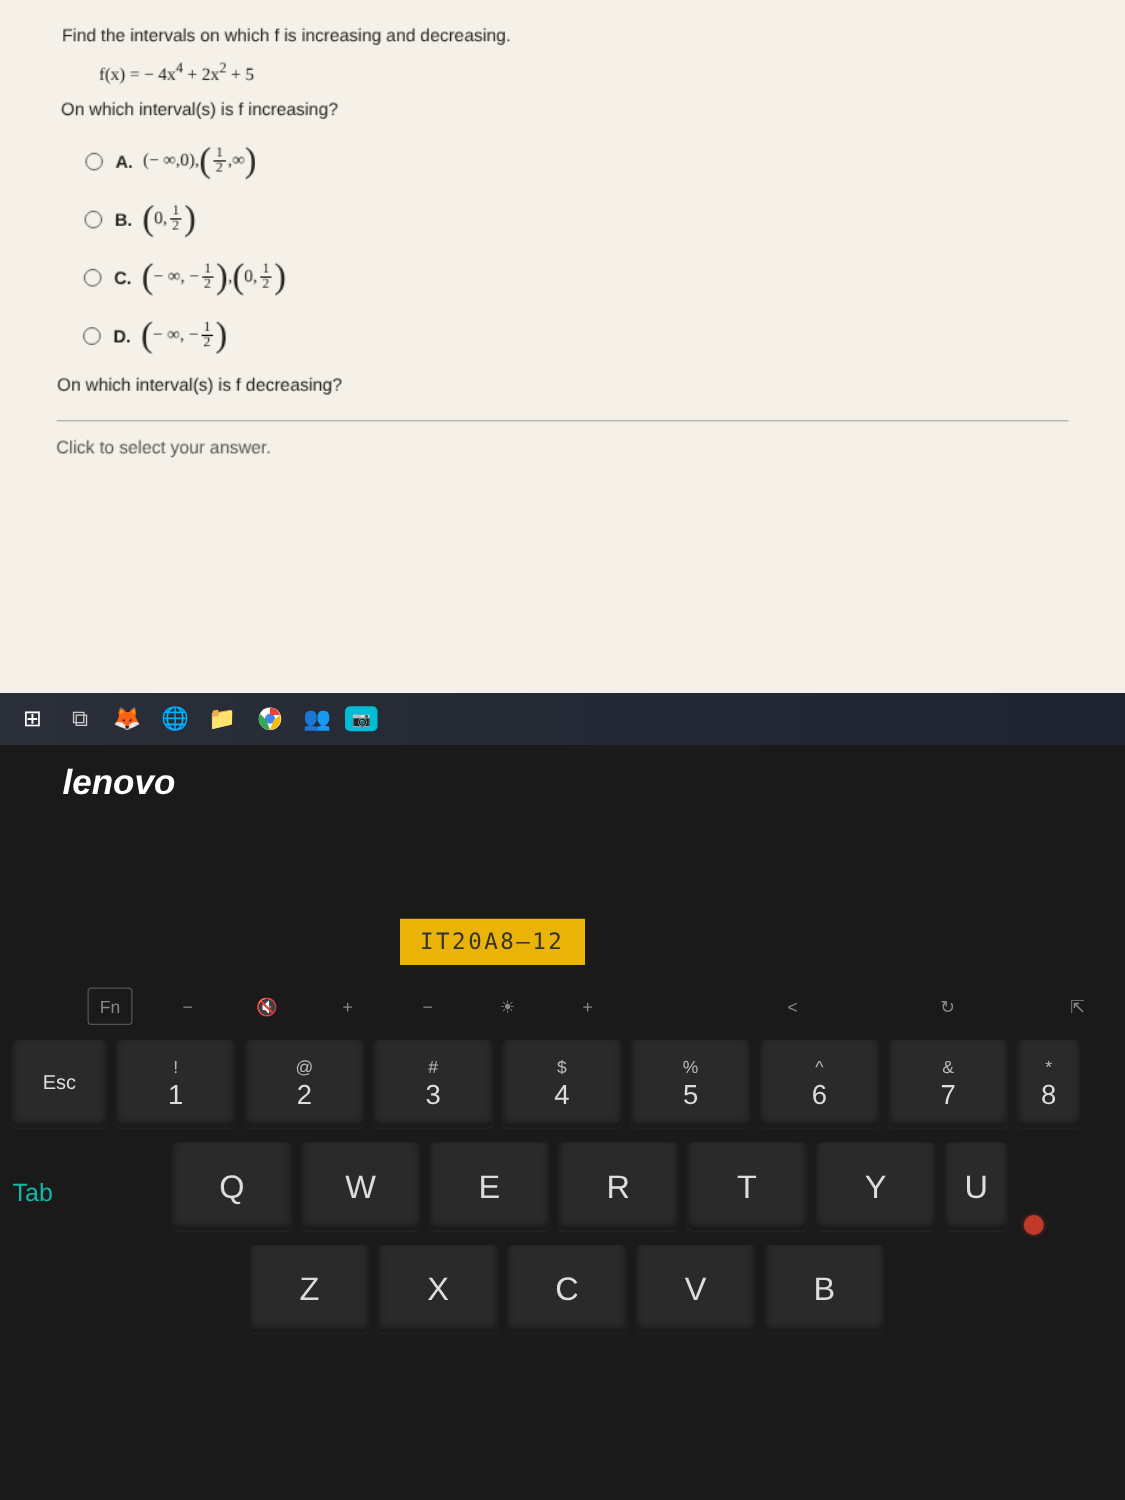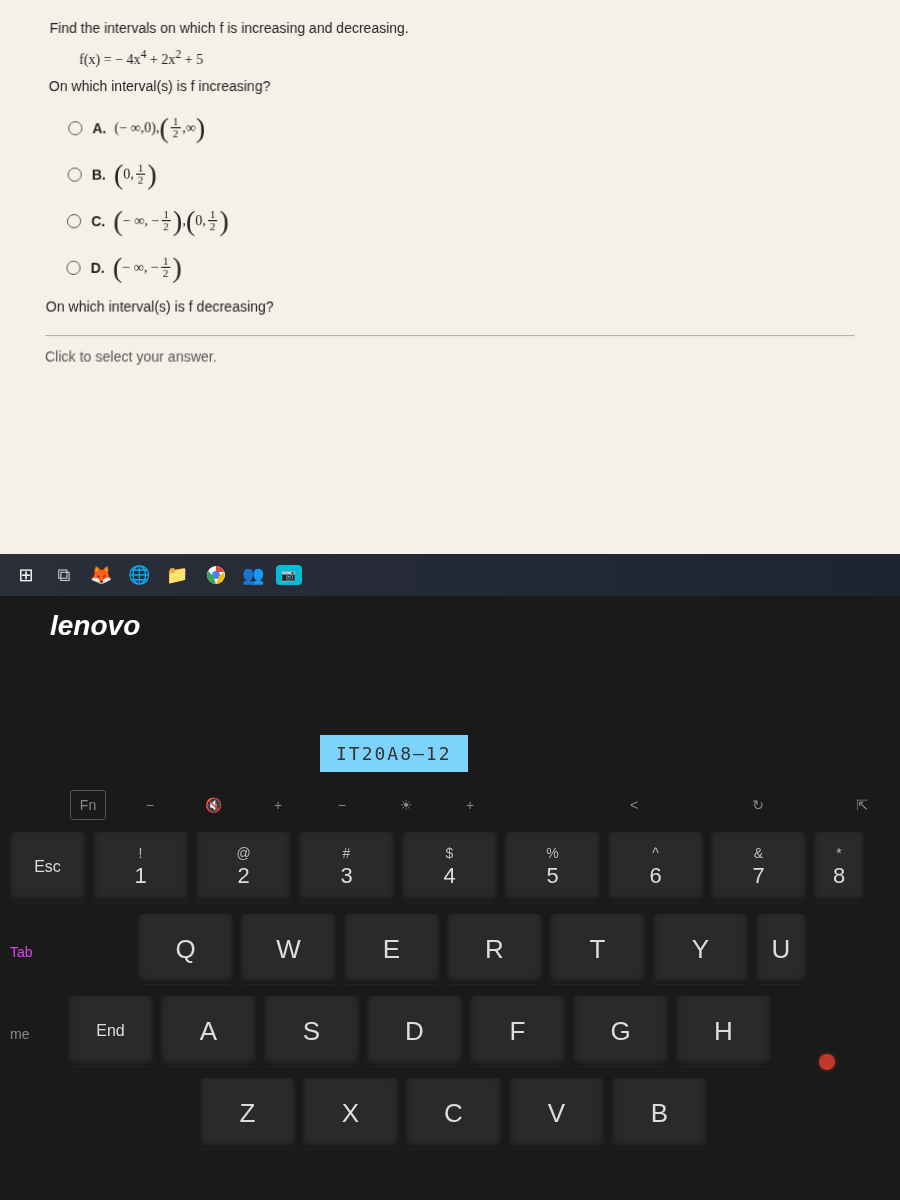--- a/index.html
+++ b/index.html
@@ -54,21 +54,21 @@
       align-items: center; justify-content: center; font-size: 18px;
     }
     .win-icon { color: #fff; }
     .lenovo-brand {
       position: absolute; top: 610px; left: 50px;
       color: #ffffff; font-size: 28px; font-style: italic;
       font-weight: bold; font-family: Arial, sans-serif;
     }
     .model-sticker {
       position: absolute; top: 735px; left: 320px;
-      background: #7dd3fc; color: #333; padding: 8px 16px;
+      background: #eab308; color: #333; padding: 8px 16px;
       font-size: 18px; letter-spacing: 2px; font-family: monospace;
     }
     
     .keyboard {
       position: absolute; top: 790px; left: 0; width: 100%;
       padding: 0 10px;
     }
     .key-row { display: flex; gap: 8px; margin-bottom: 12px; }
     .fn-row { gap: 24px; padding-left: 60px; }
     .fn-key {
@@ -87,21 +87,21 @@
     .key .main-sym { font-size: 22px; }
     .key-label { font-size: 16px; }
     .row-offset-1 { padding-left: 0; }
     .row-offset-3 { padding-left: 140px; }
     .trackpoint {
       width: 16px; height: 16px; background: #c0392b;
       border-radius: 50%; position: absolute; bottom: 90px; right: 65px;
       box-shadow: 0 0 4px rgba(192,57,43,0.6);
     }
     .esc-key { width: 75px; font-size: 16px; }
-    .tab-key { width: 50px; font-size: 14px; color: #d946ef; background: transparent; box-shadow: none; padding-top: 30px;}
+    .tab-key { width: 50px; font-size: 20px; color: #14b8a6; background: transparent; box-shadow: none; padding-top: 30px;}
     .end-key { width: 85px; font-size: 16px; }
     .me-key { width: 30px; font-size: 14px; color: #888; background: transparent; box-shadow: none; padding-top: 30px;}
   </style>
 </head>
 <body>
 
 <div class="screen">
   <div class="content">
     <div class="question-title">Find the intervals on which f is increasing and decreasing.</div>
     <div class="formula">
@@ -257,32 +257,20 @@
     <div class="tab-key">Tab</div>
     <div class="key key-letter" style="margin-left:70px;">Q</div>
     <div class="key key-letter">W</div>
     <div class="key key-letter">E</div>
     <div class="key key-letter">R</div>
     <div class="key key-letter">T</div>
     <div class="key key-letter">Y</div>
     <div class="key key-letter" style="width:50px;">U</div>
   </div>
 
-  <div class="key-row">
-    <div class="me-key">me</div>
-    <div class="key end-key" style="margin-left:20px;">
-        <span class="key-label">End</span>
-      </div>
-    <div class="key key-letter">A</div>
-    <div class="key key-letter">S</div>
-    <div class="key key-letter">D</div>
-    <div class="key key-letter">F</div>
-    <div class="key key-letter">G</div>
-    <div class="key key-letter">H</div>
-  </div>
 
   <div class="key-row row-offset-3">
     <div class="key key-letter" style="margin-left:50px;">Z</div>
     <div class="key key-letter">X</div>
     <div class="key key-letter">C</div>
     <div class="key key-letter">V</div>
     <div class="key key-letter">B</div>
   </div>
   <div class="trackpoint"></div>
 </div>

